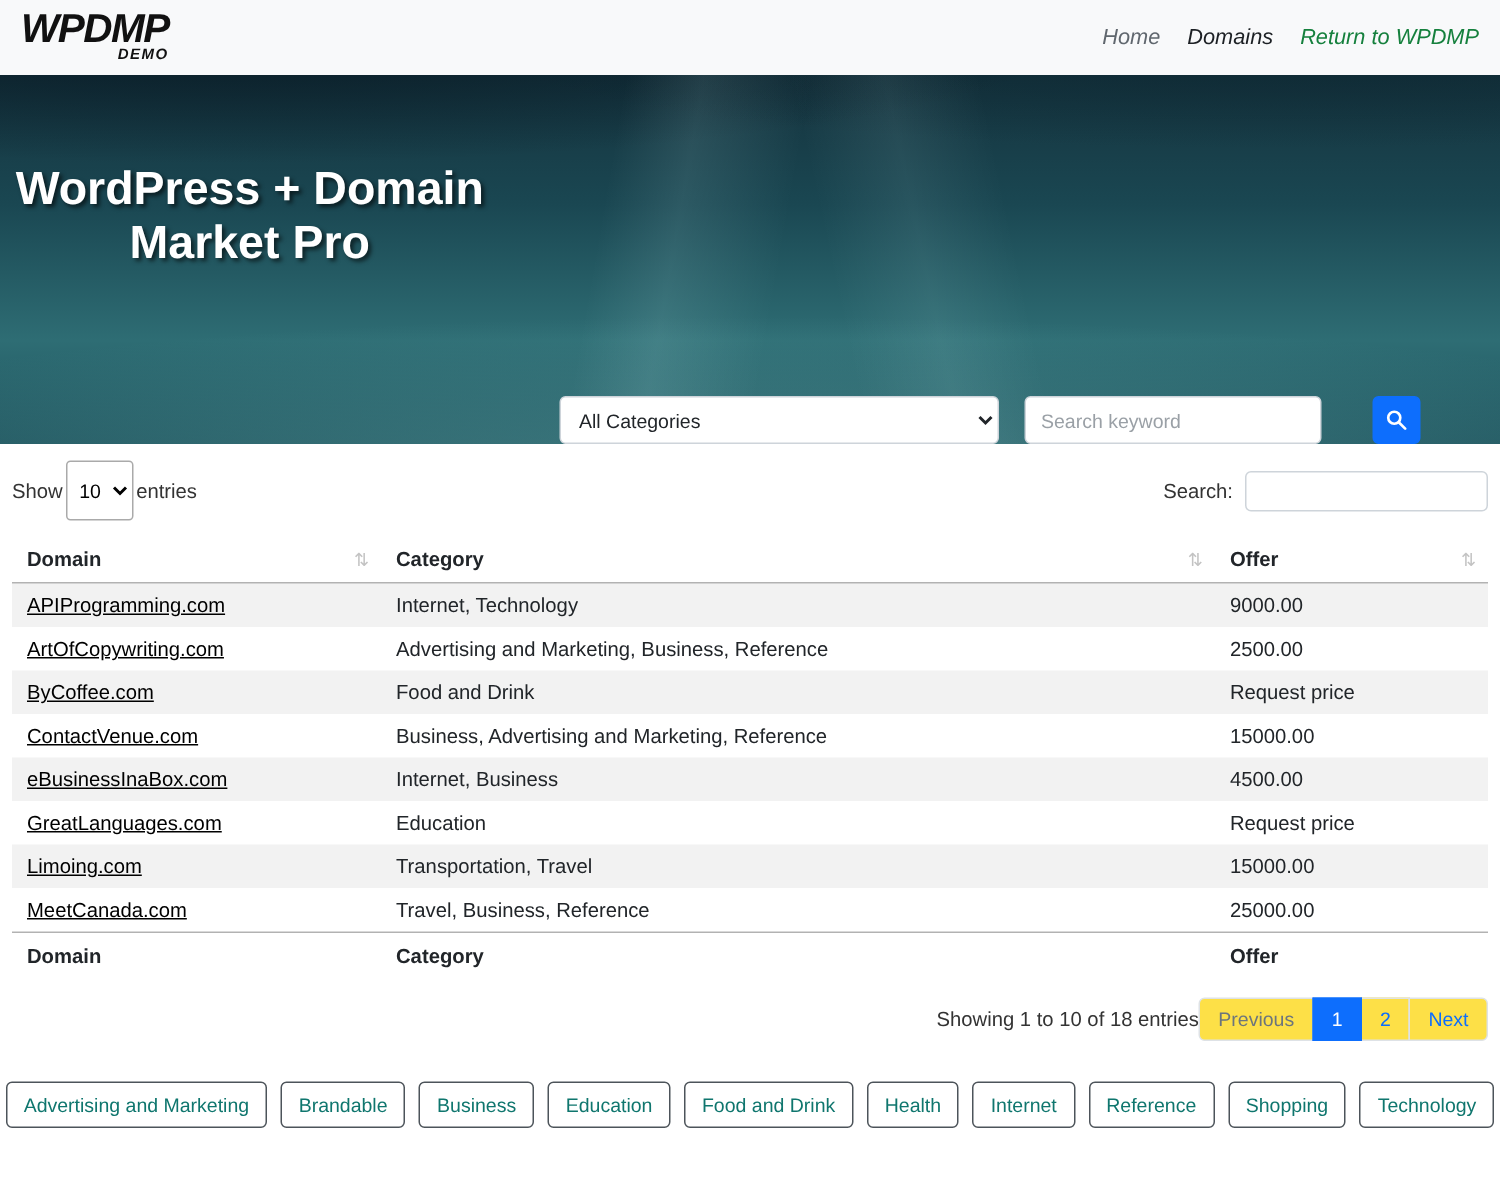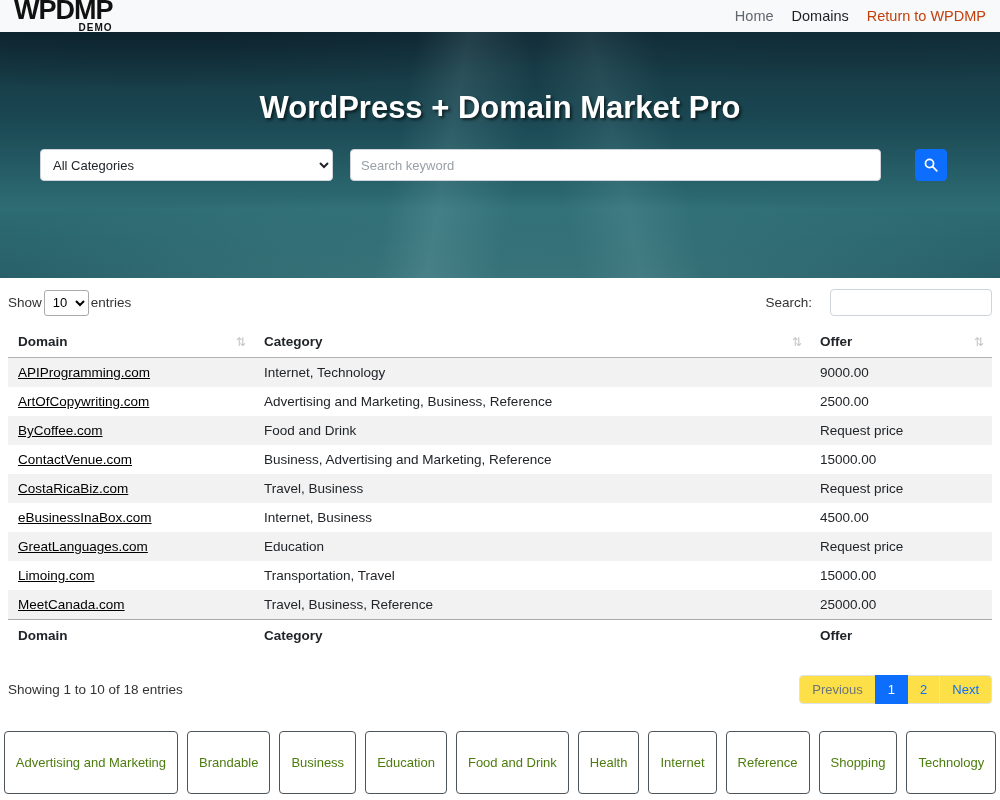--- a/index.html
+++ b/index.html
@@ -6,72 +6,73 @@
   html, body { width: 1000px; height: 800px; }
   body {
     font-family: "Liberation Sans", sans-serif;
     background: #ffffff;
     color: #212529;
     overflow: hidden;
   }
 
   
   .navbar {
-    height: 32px;
+    height: 50px;
     background: #f8f9fa;
     display: flex;
     align-items: center;
     padding: 0 14px;
+    font-style: italic;
   }
   .brand { display: flex; flex-direction: column; line-height: 0.85; cursor: pointer; }
   .brand-main {
     font-size: 27px;
     font-weight: 800;
     letter-spacing: -1px;
     color: #111;
   }
   .brand-sub {
     font-size: 10px;
     font-weight: 700;
     letter-spacing: 1px;
     align-self: flex-end;
     margin-top: 2px;
     color: #111;
   }
   .nav-links { margin-left: auto; display: flex; align-items: center; gap: 18px; font-size: 14.5px; }
   .nav-links a { text-decoration: none; }
   .nav-link-default { color: #60676e; }
   .nav-link-active { color: #1c2024; }
-  .nav-link-muted { color: #c2410c; }
+  .nav-link-muted { color: #15803d; }
 
   
   .hero {
     height: 246px;
     position: relative;
     background:
       linear-gradient(100deg, transparent 40%, rgba(210,255,255,0.10) 45%, transparent 52%),
       linear-gradient(78deg, transparent 55%, rgba(210,255,255,0.08) 61%, transparent 67%),
       radial-gradient(ellipse 130% 85% at 50% 118%, rgba(125,200,198,0.45), transparent 62%),
       radial-gradient(ellipse 90% 60% at 15% -15%, rgba(5,20,30,0.85), transparent 65%),
       radial-gradient(ellipse 90% 50% at 85% -10%, rgba(10,35,45,0.7), transparent 60%),
       linear-gradient(180deg, #15333e 0%, #1a4752 35%, #2e6d74 72%, #1c505a 100%);
     display: flex;
-    flex-direction: column;
+    flex-direction: row;
   }
   .hero-title {
     margin-top: 58px;
     text-align: center;
     color: #ffffff;
     font-size: 31px;
     font-weight: 700;
     text-shadow: 2px 2px 3px rgba(0,0,0,0.6);
   }
   .hero-controls {
     display: flex;
-    align-items: flex-start;
+    align-items: flex-end;
     margin-top: 23px;
     padding: 0 53px 0 40px;
   }
   .hero-select {
     width: 293px;
     height: 32px;
     border: 1px solid #ced4da;
     border-radius: 4px;
     background: #ffffff;
     font-size: 13px;
@@ -108,29 +109,29 @@
   .dt-controls {
     margin-top: 11px;
     display: flex;
     justify-content: space-between;
     align-items: center;
     font-size: 13.5px;
     color: #333;
   }
   .dt-length { display: flex; align-items: center; gap: 2px; }
   .dt-length select {
-    height: 26px;
+    height: 40px;
     border: 1px solid #aaa;
     border-radius: 3px;
     background: #fff;
     font-size: 13px;
     padding: 0 4px;
     font-family: "Liberation Sans", sans-serif;
   }
-  .dt-search { display: flex; align-items: center; gap: 18px; }
+  .dt-search { display: flex; align-items: center; gap: 8px; }
   .dt-search input {
     width: 162px;
     height: 27px;
     border: 1px solid #ced4da;
     border-radius: 4px;
     padding: 0 8px;
     font-size: 13px;
     font-family: "Liberation Sans", sans-serif;
   }
 
@@ -166,23 +167,23 @@
     text-decoration: underline;
   }
   table.domains tfoot th {
     text-align: left;
     font-weight: 700;
     padding: 8px 10px;
     border-top: 1px solid rgba(0,0,0,0.3);
   }
 
   .dt-footer {
-    margin-top: 24px;
-    display: flex;
-    justify-content: space-between;
+    margin-top: 12px;
+    display: flex;
+    justify-content: flex-end;
     align-items: center;
   }
   .dt-info { font-size: 13.5px; color: #333; }
   .pagination { display: flex; }
   .page-btn {
     background: #fde047;
     border: 1px solid #dee2e6;
     padding: 6px 12px;
     font-size: 13px;
     color: #0d6efd;
@@ -206,23 +207,23 @@
   .cat-row {
     margin-top: 27px;
     display: flex;
     justify-content: center;
     gap: 9px;
   }
   .cat-btn {
     background: #ffffff;
     border: 1px solid #4d545a;
     border-radius: 4px;
-    color: #4d7c0f;
-    font-size: 13px;
-    padding: 23px 11px;
+    color: #0f766e;
+    font-size: 13px;
+    padding: 7px 11px;
     cursor: pointer;
     white-space: nowrap;
     font-family: "Liberation Sans", sans-serif;
   }
 </style>
 </head>
 <body>
 
 <nav class="navbar">
   <div class="brand">
@@ -314,27 +315,20 @@
         </tr>
 
         <tr>
           <td>
             <a href="#">ContactVenue.com</a>
           </td>
           <td>Business, Advertising and Marketing, Reference</td>
           <td>15000.00</td>
         </tr>
 
-        <tr>
-          <td>
-            <a href="#">CostaRicaBiz.com</a>
-          </td>
-          <td>Travel, Business</td>
-          <td>Request price</td>
-        </tr>
 
 
         <tr>
           <td>
             <a href="#">eBusinessInaBox.com</a>
           </td>
           <td>Internet, Business</td>
           <td>4500.00</td>
         </tr>
 

